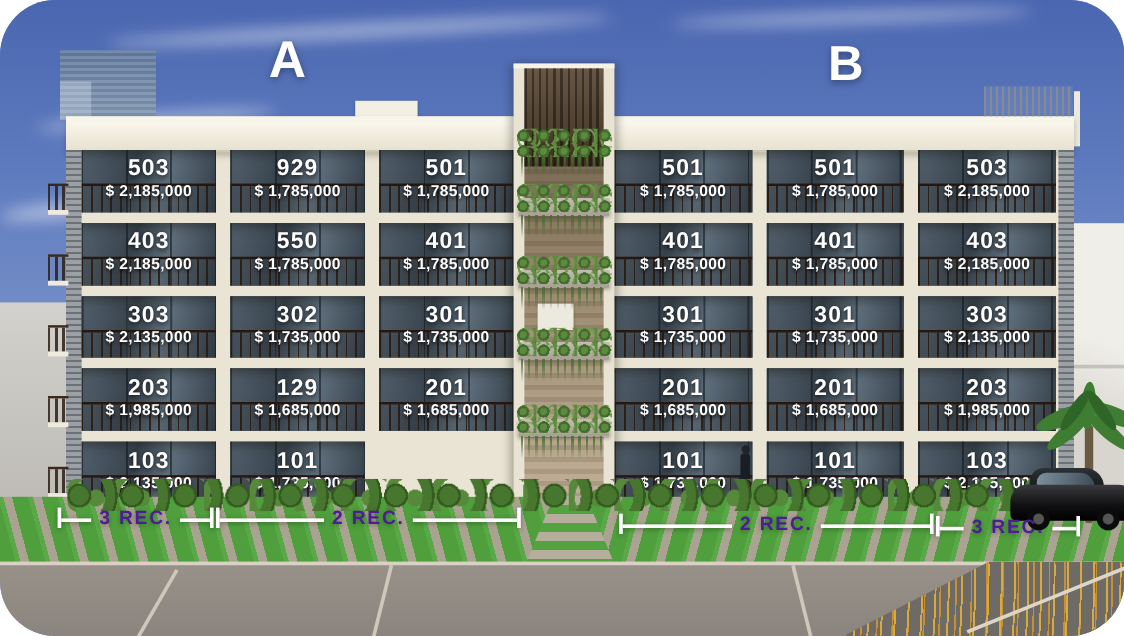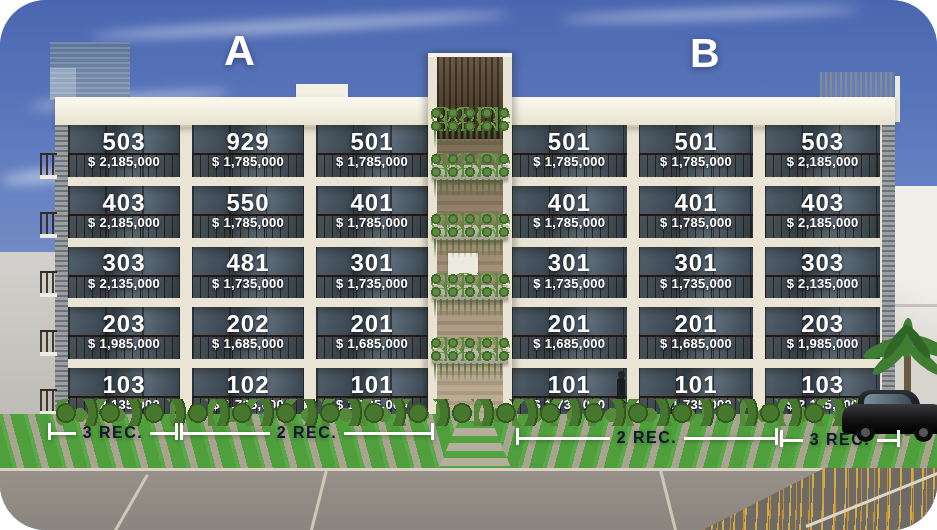--- a/index.html
+++ b/index.html
@@ -28,21 +28,21 @@
   .louver.left{left:55px;} .louver.right{left:882px;}
   .balc-stub{left:40px;width:17px;height:20px;background:repeating-linear-gradient(90deg,rgba(45,30,20,.85) 0 2px,transparent 2px 6px);border-bottom:4px solid #efecdf;border-top:2px solid #3a281c;}
 
   
   .units{position:absolute;top:125px;height:295px;display:grid;grid-template-columns:repeat(3,1fr);grid-template-rows:repeat(5,1fr);column-gap:12px;row-gap:9px;}
   .units-a{left:68px;width:360px;}
   .units-b{left:512px;width:368px;}
   .unit{position:relative;overflow:hidden;background-color:#39444e;background-image:repeating-linear-gradient(90deg,rgba(15,20,26,.55) 0 1.5px,transparent 1.5px 37px),linear-gradient(105deg,#53616d 0%,#37424c 38%,#5e6e7b 62%,#333e48 100%);box-shadow:inset 0 7px 9px -4px rgba(25,25,20,.5);}
   .railing{position:absolute;left:0;right:0;bottom:0;height:42%;background-color:rgba(28,18,10,.10);background-image:repeating-linear-gradient(90deg,rgba(40,25,15,.85) 0 1.5px,transparent 1.5px 8px);border-top:2px solid #27170e;}
   .unit-label{position:absolute;inset:0;display:flex;flex-direction:column;align-items:center;justify-content:center;padding-bottom:4px;color:#fff;text-align:center;}
-  .unit-number{font-size:24px;font-weight:bold;line-height:1.05;letter-spacing:1px;text-shadow:0 2px 4px rgba(0,0,0,.55),0 0 2px rgba(0,0,0,.4);}
+  .unit-number{font-size:19px;font-weight:bold;line-height:1.05;letter-spacing:1px;text-shadow:0 2px 4px rgba(0,0,0,.55),0 0 2px rgba(0,0,0,.4);}
   .unit-price{font-size:13px;font-weight:bold;letter-spacing:.3px;text-shadow:0 2px 3px rgba(0,0,0,.6),0 0 2px rgba(0,0,0,.4);}
 
   
   .tower{left:428px;top:53px;width:84px;height:372px;background:#e8e3d2;border-top:4px solid #f5f2e8;box-shadow:-4px 0 6px rgba(30,30,25,.25),4px 0 6px rgba(30,30,25,.25);}
   .wood{position:absolute;left:9px;top:0;width:66px;height:82px;background:#53402b;background-image:repeating-linear-gradient(90deg,rgba(0,0,0,.4) 0 2px,transparent 2px 6px),linear-gradient(180deg,rgba(255,255,255,.12),rgba(0,0,0,.25));}
   .shaft{position:absolute;left:9px;top:82px;width:66px;height:286px;background:linear-gradient(180deg,#7d6d57 0%,#9c8a70 35%,#c2b198 100%);background-image:repeating-linear-gradient(0deg,rgba(0,0,0,.10) 0 4px,transparent 4px 10px),linear-gradient(180deg,#7d6d57 0%,#9c8a70 35%,#c2b198 100%);}
   .shaft-door{position:absolute;left:20px;top:196px;width:30px;height:22px;background:#ece9de;box-shadow:0 1px 2px rgba(0,0,0,.3);}
   .planter{position:absolute;left:4px;width:76px;height:15px;background:linear-gradient(180deg,#c3bdb0,#a6a093);box-shadow:0 2px 3px rgba(0,0,0,.3);}
   .greens{position:absolute;left:2px;width:80px;height:24px;background-image:repeating-radial-gradient(circle at 6px 6px,#5d8a3e 0 3px,#3f6b2c 3px 5px,transparent 5px 9px),repeating-radial-gradient(circle at 11px 9px,#6f9c4c 0 2px,transparent 2px 8px);background-size:17px 13px,23px 15px;border-radius:6px;}
   .vines{position:absolute;left:6px;width:72px;height:20px;background:repeating-linear-gradient(90deg,rgba(72,110,48,.8) 0 2px,transparent 2px 6px);-webkit-mask-image:linear-gradient(180deg,#000 20%,transparent 95%);mask-image:linear-gradient(180deg,#000 20%,transparent 95%);}
@@ -76,21 +76,21 @@
   .person .body{position:absolute;left:1px;top:7px;width:8px;height:26px;border-radius:3px;background:#191d24;}
 
   
   .big-letter{color:#fff;font-weight:bold;text-shadow:0 2px 6px rgba(0,0,0,.35);}
   .letter-a{left:224px;top:26px;font-size:43px;}
   .letter-b{left:690px;top:30px;font-size:41px;}
 
   
   .bracket{display:flex;align-items:flex-end;height:17px;border-left:3px solid #fff;border-right:3px solid #fff;filter:drop-shadow(0 1px 2px rgba(0,0,0,.35));}
   .bracket .seg{flex:1;height:3px;background:#fff;margin-bottom:5px;}
-  .bracket .rec-label{color:#0f172a;font-weight:bold;font-size:16px;line-height:15px;letter-spacing:1.5px;padding:0 7px;white-space:nowrap;}
+  .bracket .rec-label{color:#4c1d95;font-weight:bold;font-size:16px;line-height:15px;letter-spacing:1.5px;padding:0 7px;white-space:nowrap;}
   .br-a3{left:48px;top:423px;width:124px;}
   .br-a2{left:180px;top:423px;width:248px;}
   .br-b2{left:516px;top:428px;width:256px;}
   .br-b3{left:780px;top:430px;width:114px;}
 </style>
 </head>
 <body>
 
 <div class="stage">
 
@@ -169,21 +169,21 @@
     <div class="railing"></div>
     <div class="unit-label">
       <div class="unit-number">303</div>
       <div class="unit-price">$ 2,135,000</div>
     </div>
   </div>
 
   <div class="unit">
     <div class="railing"></div>
     <div class="unit-label">
-      <div class="unit-number">481</div>
+      <div class="unit-number">302</div>
       <div class="unit-price">$ 1,735,000</div>
     </div>
   </div>
 
   <div class="unit">
     <div class="railing"></div>
     <div class="unit-label">
       <div class="unit-number">301</div>
       <div class="unit-price">$ 1,735,000</div>
     </div>
@@ -193,48 +193,41 @@
     <div class="railing"></div>
     <div class="unit-label">
       <div class="unit-number">203</div>
       <div class="unit-price">$ 1,985,000</div>
     </div>
   </div>
 
   <div class="unit">
     <div class="railing"></div>
     <div class="unit-label">
-      <div class="unit-number">202</div>
+      <div class="unit-number">129</div>
       <div class="unit-price">$ 1,685,000</div>
     </div>
   </div>
 
   <div class="unit">
     <div class="railing"></div>
     <div class="unit-label">
       <div class="unit-number">201</div>
       <div class="unit-price">$ 1,685,000</div>
     </div>
   </div>
 
   <div class="unit">
     <div class="railing"></div>
     <div class="unit-label">
       <div class="unit-number">103</div>
       <div class="unit-price">$ 2,135,000</div>
     </div>
   </div>
 
-  <div class="unit">
-    <div class="railing"></div>
-    <div class="unit-label">
-      <div class="unit-number">102</div>
-      <div class="unit-price">$ 1,735,000</div>
-    </div>
-  </div>
 
   <div class="unit">
     <div class="railing"></div>
     <div class="unit-label">
       <div class="unit-number">101</div>
       <div class="unit-price">$ 1,735,000</div>
     </div>
   </div>
 </section>
   <section class="units units-b">

